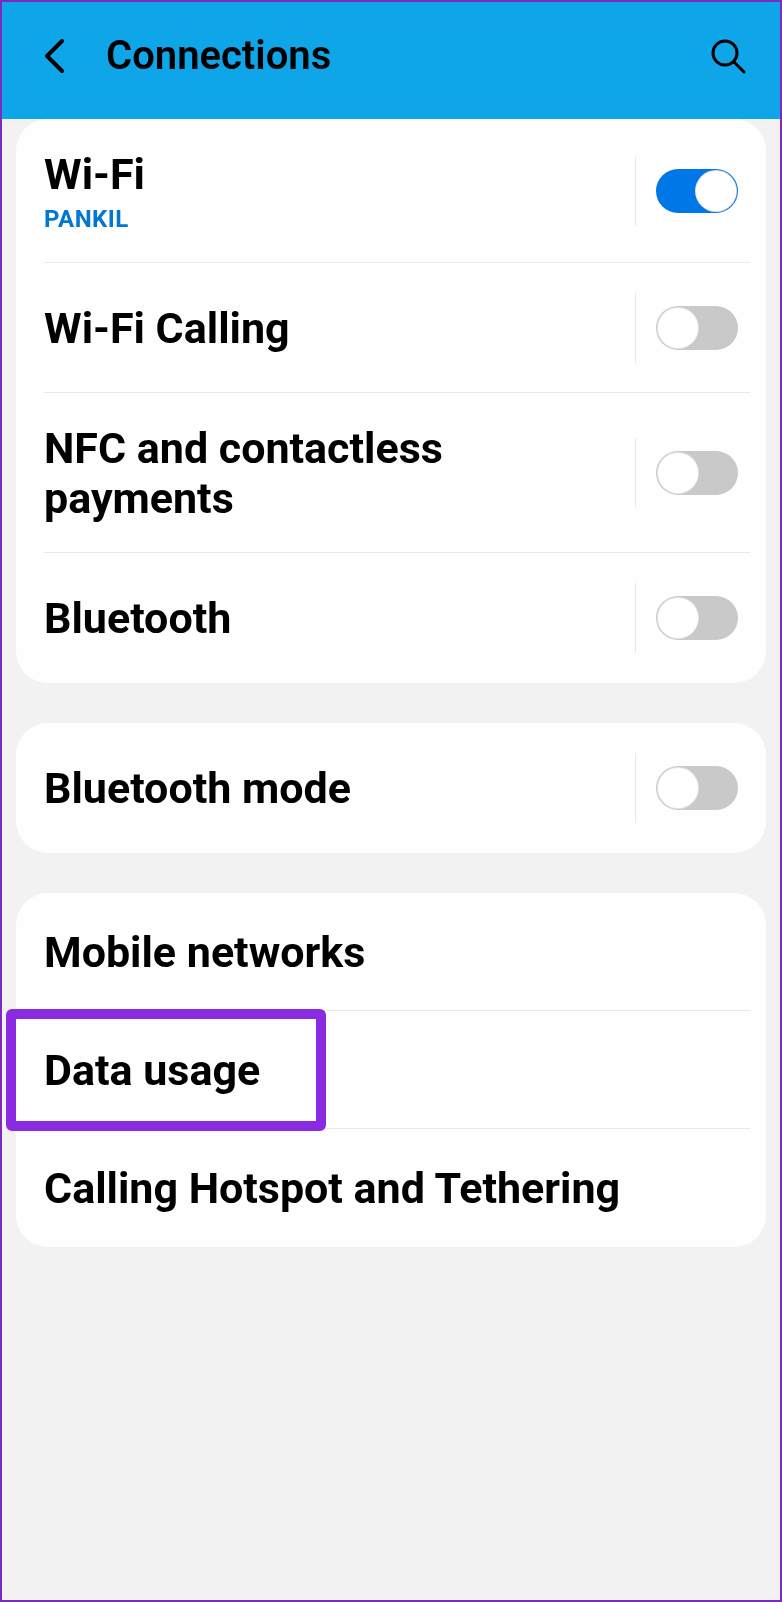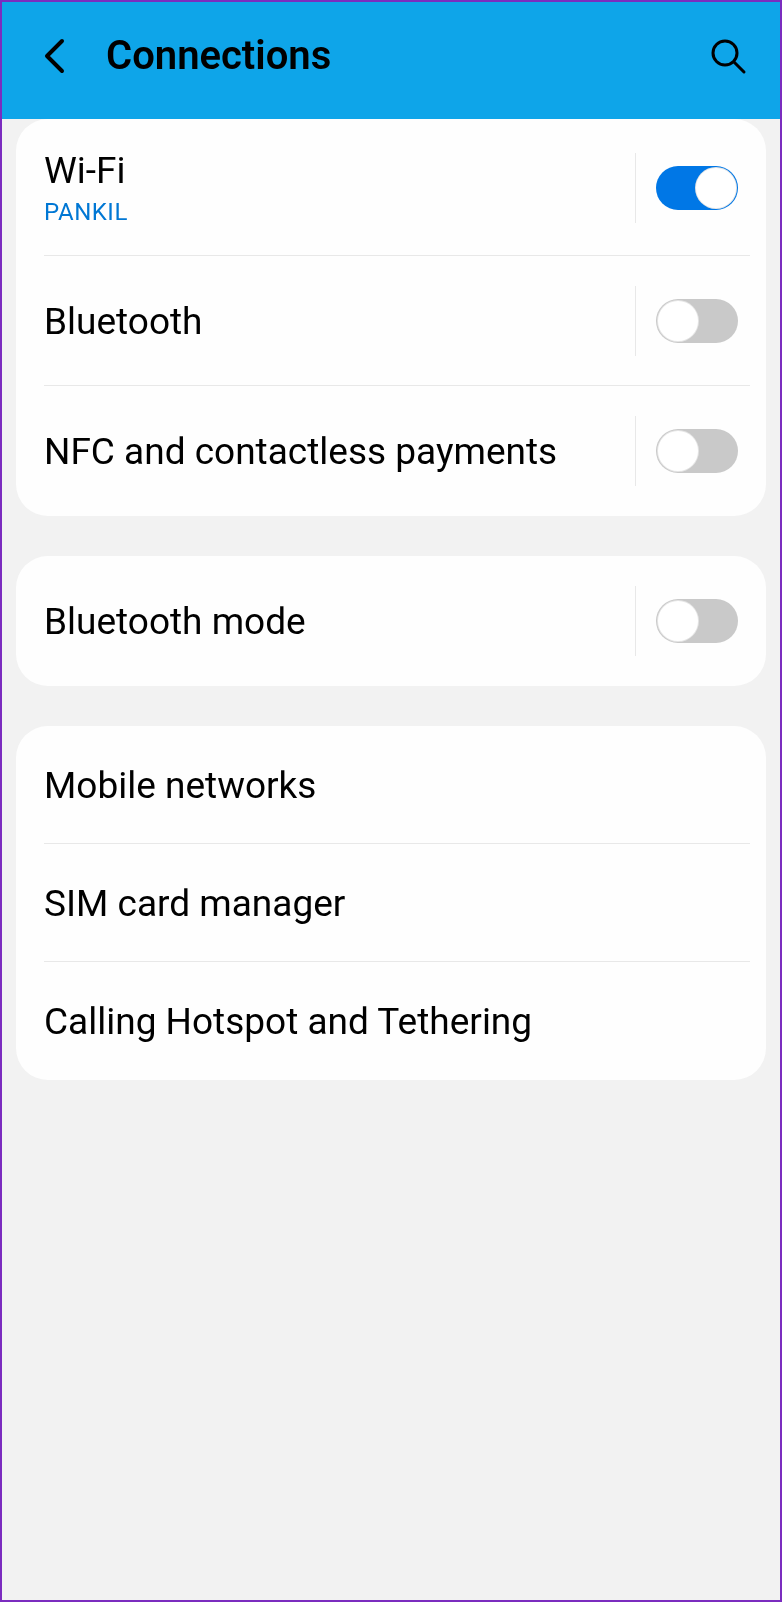--- a/index.html
+++ b/index.html
@@ -59,28 +59,28 @@
       bottom: 0;
       left: 28px;
       right: 16px;
       height: 1px;
       background: #e8e8e8;
     }
     .row-text {
       flex: 1;
     }
     .row-title {
-      font-size: 37px;
+      font-size: 43px;
       color: #000;
-      font-weight: 400;
+      font-weight: 700;
     }
     .row-subtitle {
       font-size: 24px;
       color: #0077d4;
-      font-weight: 400;
+      font-weight: 700;
       margin-top: 6px;
       letter-spacing: 0.5px;
     }
     .toggle-wrap {
       display: flex;
       align-items: center;
       padding-left: 20px;
       border-left: 1px solid #e8e8e8;
       height: 70px;
     }
@@ -153,38 +153,48 @@
         <div class="row-subtitle">PANKIL</div>
       </div>
       <div class="toggle-wrap">
         <div class="toggle on">
             <div class="toggle-knob"></div>
           </div>
       </div>
     </div>
     <div class="row">
       <div class="row-text">
+        <div class="row-title">Wi-Fi Calling</div>
+      </div>
+      <div class="toggle-wrap">
+        <div class="toggle off">
+            <div class="toggle-knob"></div>
+          </div>
+      </div>
+    </div>
+    <div class="row">
+      <div class="row-text">
+        <div class="row-title">NFC and contactless payments</div>
+      </div>
+      <div class="toggle-wrap">
+        <div class="toggle off">
+            <div class="toggle-knob"></div>
+          </div>
+      </div>
+    </div>
+    <div class="row">
+      <div class="row-text">
         <div class="row-title">Bluetooth</div>
       </div>
       <div class="toggle-wrap">
         <div class="toggle off">
             <div class="toggle-knob"></div>
           </div>
       </div>
     </div>
-    <div class="row">
-      <div class="row-text">
-        <div class="row-title">NFC and contactless payments</div>
-      </div>
-      <div class="toggle-wrap">
-        <div class="toggle off">
-            <div class="toggle-knob"></div>
-          </div>
-      </div>
-    </div>
   </div>
 
   <div class="card">
     <div class="row">
       <div class="row-text">
         <div class="row-title">Bluetooth mode</div>
       </div>
       <div class="toggle-wrap">
         <div class="toggle off">
             <div class="toggle-knob"></div>
@@ -192,23 +202,24 @@
       </div>
     </div>
   </div>
 
   <div class="card" style="position:relative;">
     <div class="row">
       <div class="row-text">
         <div class="row-title">Mobile networks</div>
       </div>
     </div>
-    <div class="row">
-      <div class="row-text">
-        <div class="row-title">SIM card manager</div>
+    <div class="row" style="position:relative;">
+      <div class="highlight-box" style="left:-10px; top:-2px;"></div>
+      <div class="row-text">
+        <div class="row-title">Data usage</div>
       </div>
     </div>
     <div class="row">
       <div class="row-text">
         <div class="row-title">Calling Hotspot and Tethering</div>
       </div>
     </div>
   </div>
 
 

